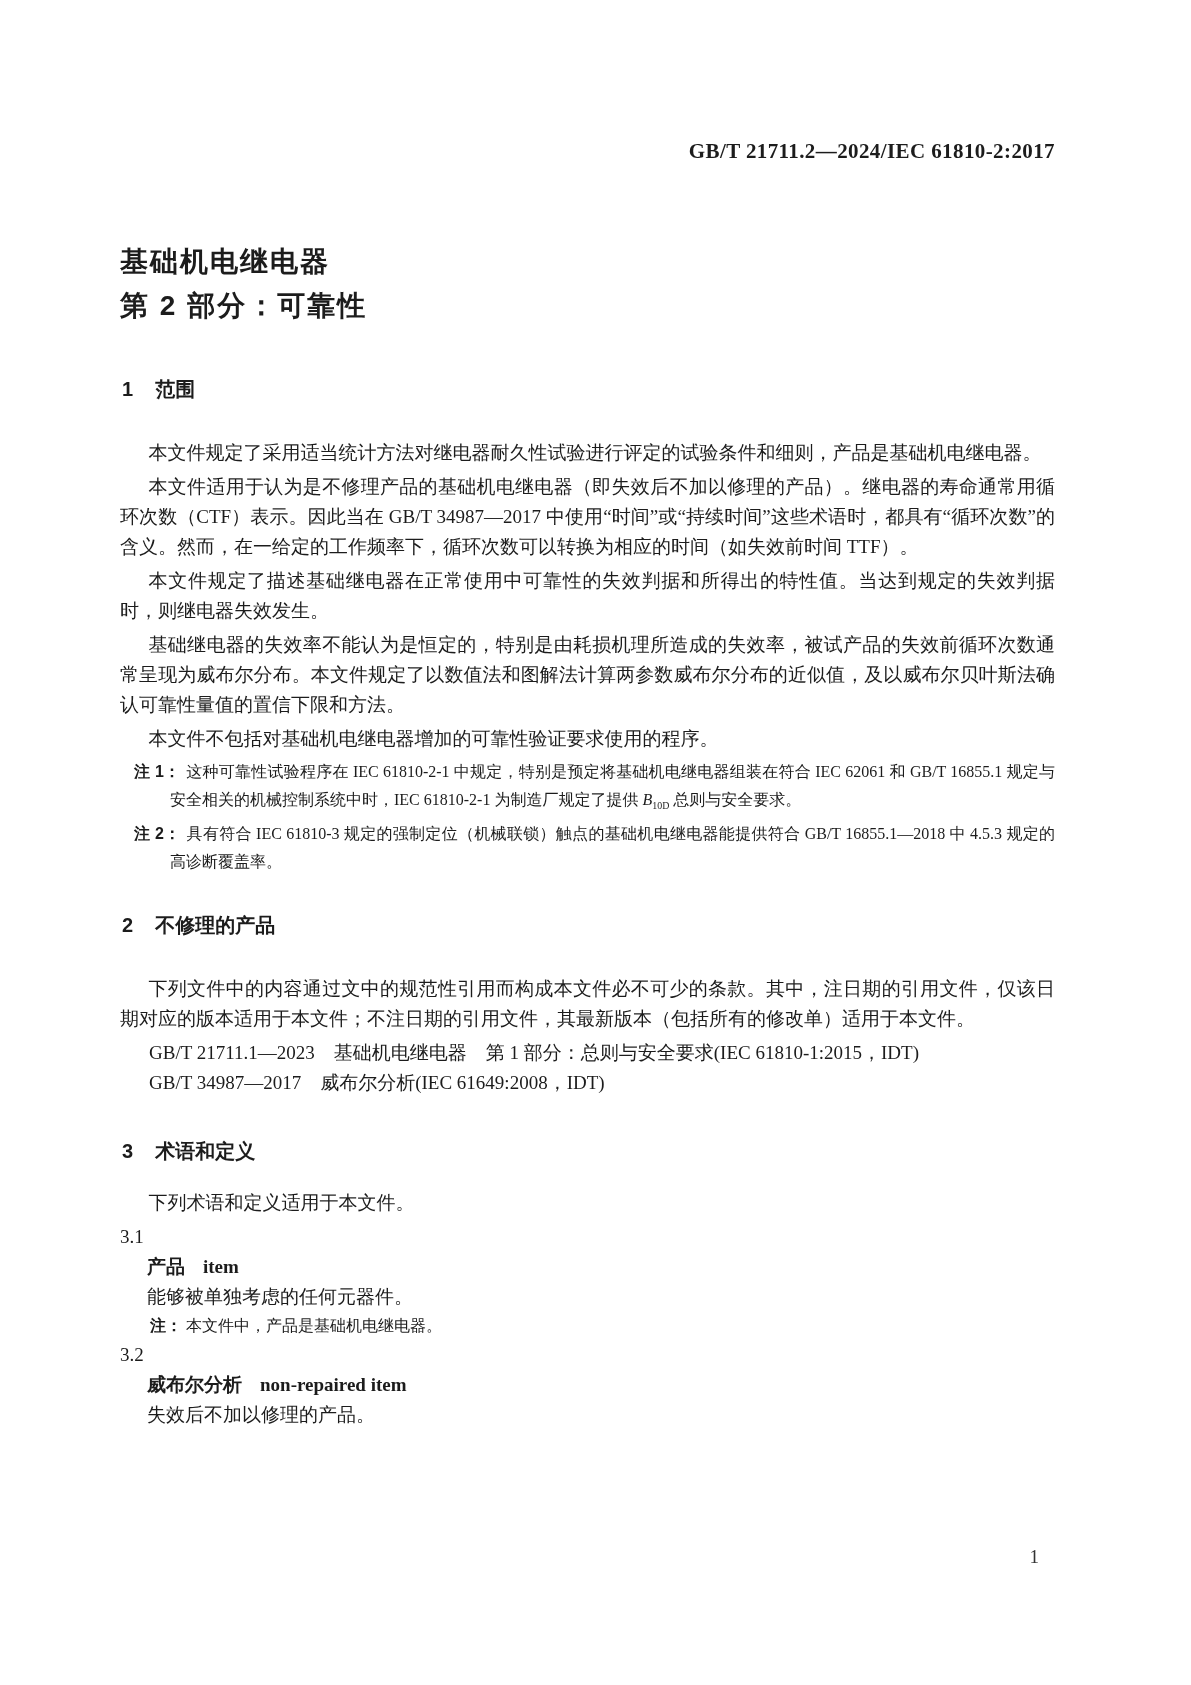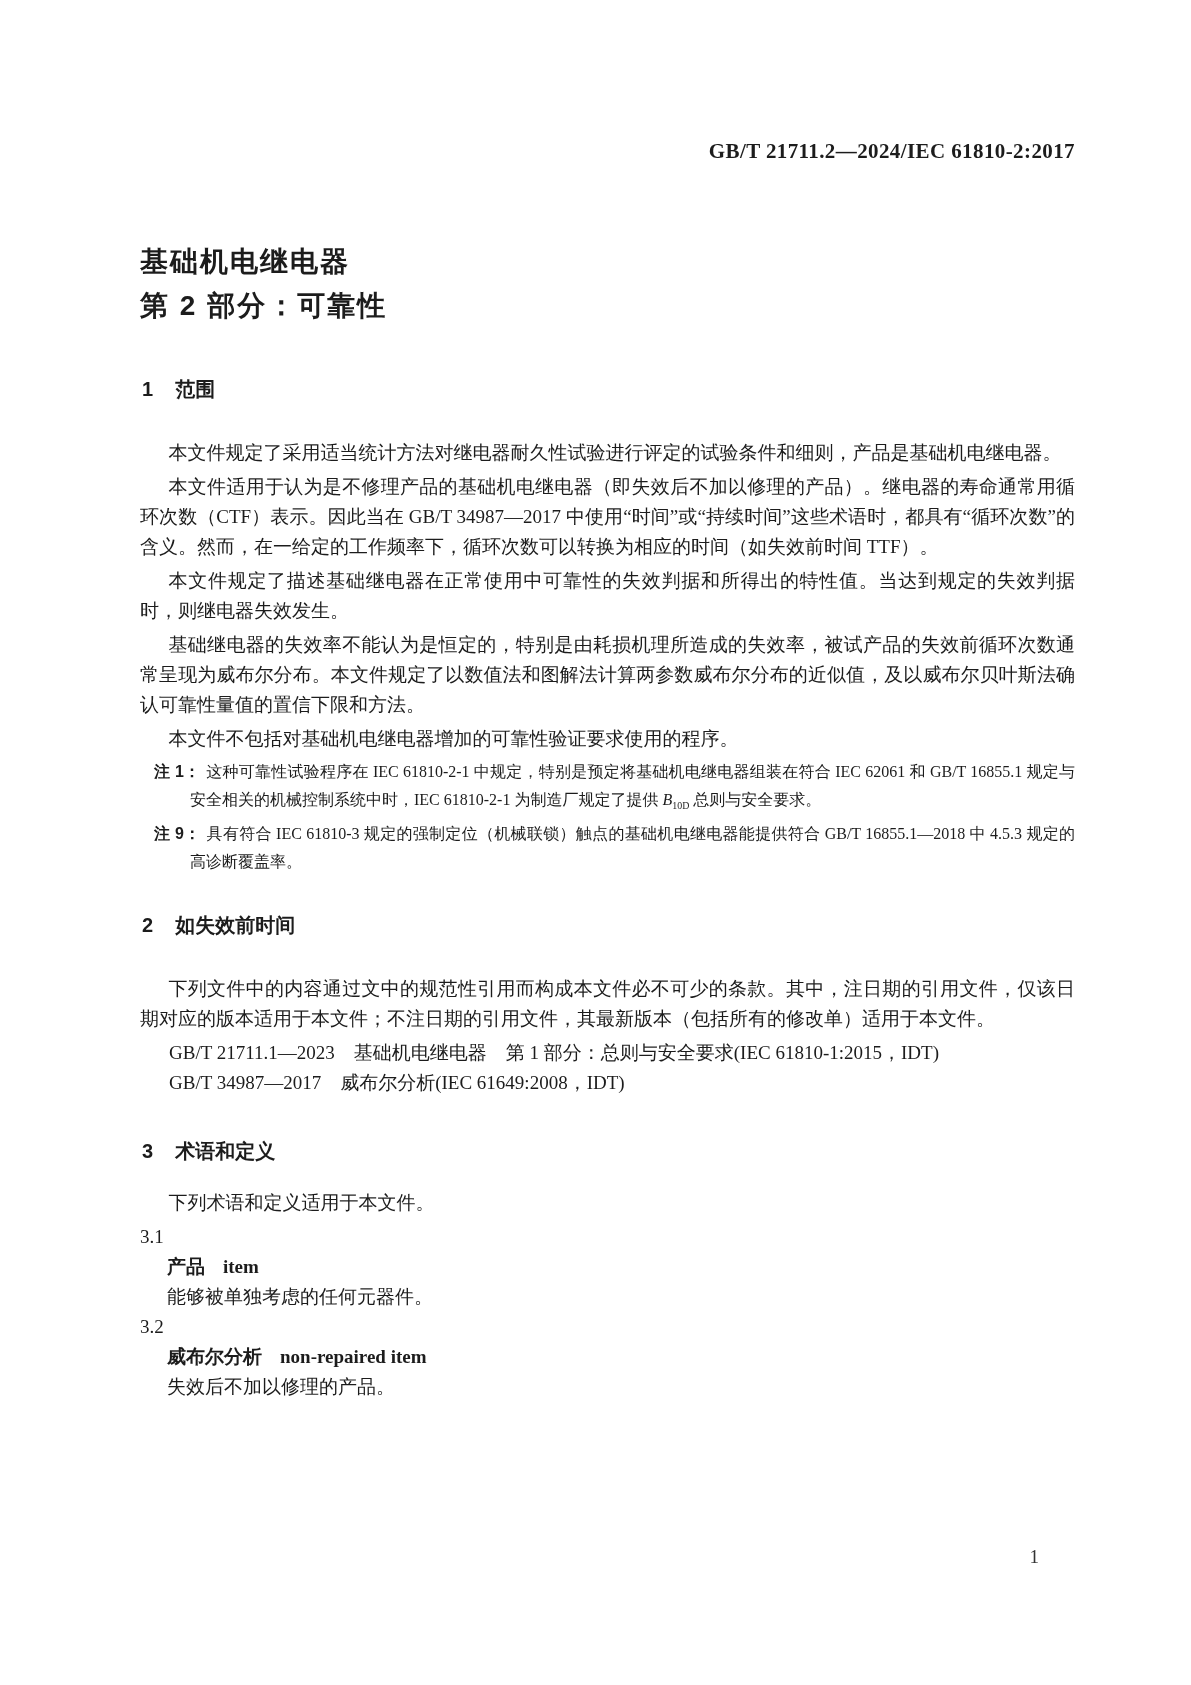--- a/index.html
+++ b/index.html
@@ -7,21 +7,21 @@
     position: relative;
     width: 1191px;
     height: 1685px;
     background: #ffffff;
     color: #1c1c1c;
     font-family: "Liberation Serif", "DejaVu Serif", serif;
     overflow: hidden;
   }
   .content {
     position: absolute;
-    left: 140px;
+    left: 120px;
     top: 0;
     width: 935px;
   }
   .doc-header {
     margin-top: 138px;
     text-align: right;
     font-weight: bold;
     font-size: 21px;
     line-height: 26px;
     letter-spacing: 0.4px;
@@ -123,39 +123,40 @@
     <h2 class="sec sec--first"><span class="sec-num">1</span><span>范围</span></h2>
 
     <p class="body-p body-p--lead">本文件规定了采用适当统计方法对继电器耐久性试验进行评定的试验条件和细则，产品是基础机电继电器。</p>
     <p class="body-p">本文件适用于认为是不修理产品的基础机电继电器（即失效后不加以修理的产品）。继电器的寿命通常用循环次数（CTF）表示。因此当在 GB/T 34987—2017 中使用“时间”或“持续时间”这些术语时，都具有“循环次数”的含义。然而，在一给定的工作频率下，循环次数可以转换为相应的时间（如失效前时间 TTF）。</p>
     <p class="body-p">本文件规定了描述基础继电器在正常使用中可靠性的失效判据和所得出的特性值。当达到规定的失效判据时，则继电器失效发生。</p>
     <p class="body-p">基础继电器的失效率不能认为是恒定的，特别是由耗损机理所造成的失效率，被试产品的失效前循环次数通常呈现为威布尔分布。本文件规定了以数值法和图解法计算两参数威布尔分布的近似值，及以威布尔贝叶斯法确认可靠性量值的置信下限和方法。</p>
     <p class="body-p">本文件不包括对基础机电继电器增加的可靠性验证要求使用的程序。</p>
 
     <p class="note"><span class="note-label">注 1：</span><span>这种可靠性试验程序在 IEC 61810-2-1 中规定，特别是预定将基础机电继电器组装在符合 IEC 62061 和 GB/T 16855.1 规定与安全相关的机械控制系统中时，IEC 61810-2-1 为制造厂规定了提供 </span><i>B</i><sub>10D</sub><span> 总则与安全要求。</span></p>
 
-    <p class="note"><span class="note-label">注 9：</span><span>具有符合 IEC 61810-3 规定的强制定位（机械联锁）触点的基础机电继电器能提供符合 GB/T 16855.1—2018 中 4.5.3 规定的高诊断覆盖率。</span></p>
+    <p class="note"><span class="note-label">注 2：</span><span>具有符合 IEC 61810-3 规定的强制定位（机械联锁）触点的基础机电继电器能提供符合 GB/T 16855.1—2018 中 4.5.3 规定的高诊断覆盖率。</span></p>
 
-    <h2 class="sec"><span class="sec-num">2</span><span>如失效前时间</span></h2>
+    <h2 class="sec"><span class="sec-num">2</span><span>不修理的产品</span></h2>
 
     <p class="body-p body-p--lead">下列文件中的内容通过文中的规范性引用而构成本文件必不可少的条款。其中，注日期的引用文件，仅该日期对应的版本适用于本文件；不注日期的引用文件，其最新版本（包括所有的修改单）适用于本文件。</p>
 
     <div class="ref-list">
       <p class="ref">GB/T 21711.1—2023　基础机电继电器　第 1 部分：总则与安全要求(IEC 61810-1:2015，IDT)</p>
       <p class="ref">GB/T 34987—2017　威布尔分析(IEC 61649:2008，IDT)</p>
     </div>
 
     <h2 class="sec sec--terms"><span class="sec-num">3</span><span>术语和定义</span></h2>
 
     <p class="body-p body-p--lead-sm">下列术语和定义适用于本文件。</p>
 
     <div class="term-block">
       <div class="term-id">3.1</div>
       <div class="term-line"><span class="term-zh">产品</span><span class="term-en">item</span></div>
       <div class="term-def">能够被单独考虑的任何元器件。</div>
+      <div class="term-note"><span class="note-label">注：</span><span>本文件中，产品是基础机电继电器。</span></div>
     </div>
 
     <div class="term-block">
       <div class="term-id">3.2</div>
       <div class="term-line"><span class="term-zh">威布尔分析</span><span class="term-en">non-repaired item</span></div>
       <div class="term-def">失效后不加以修理的产品。</div>
     </div>
 
   </div>
 

